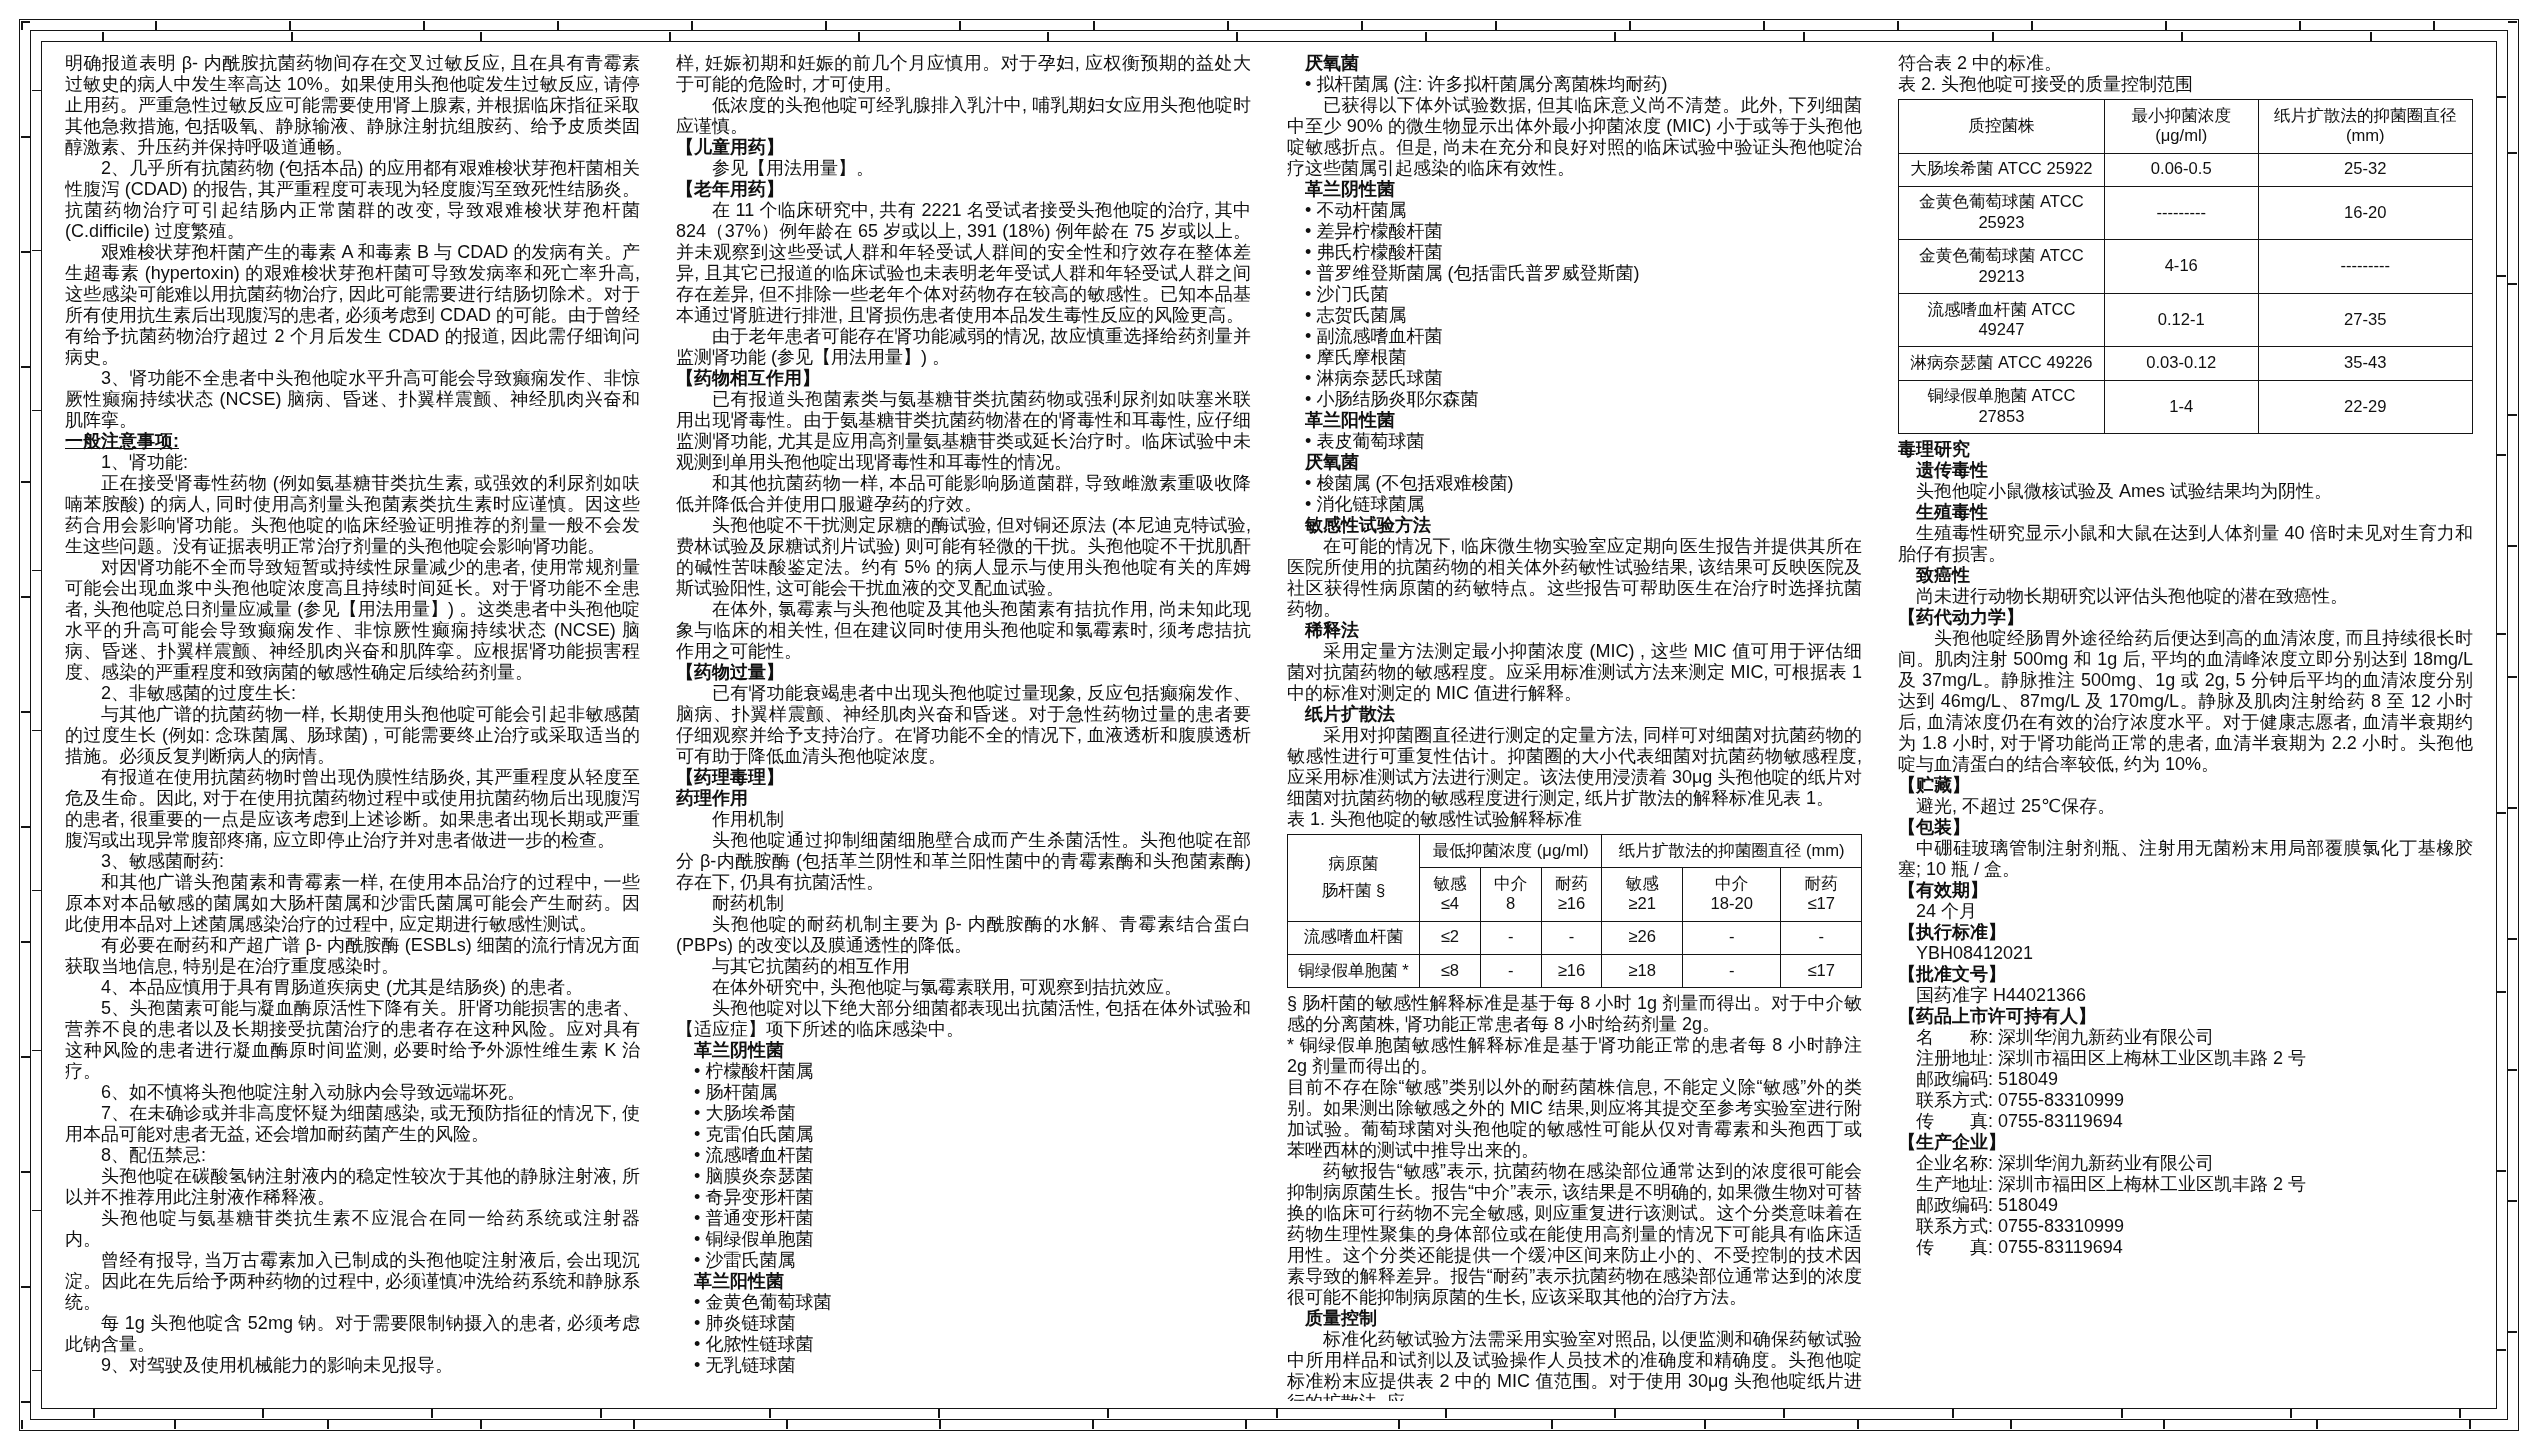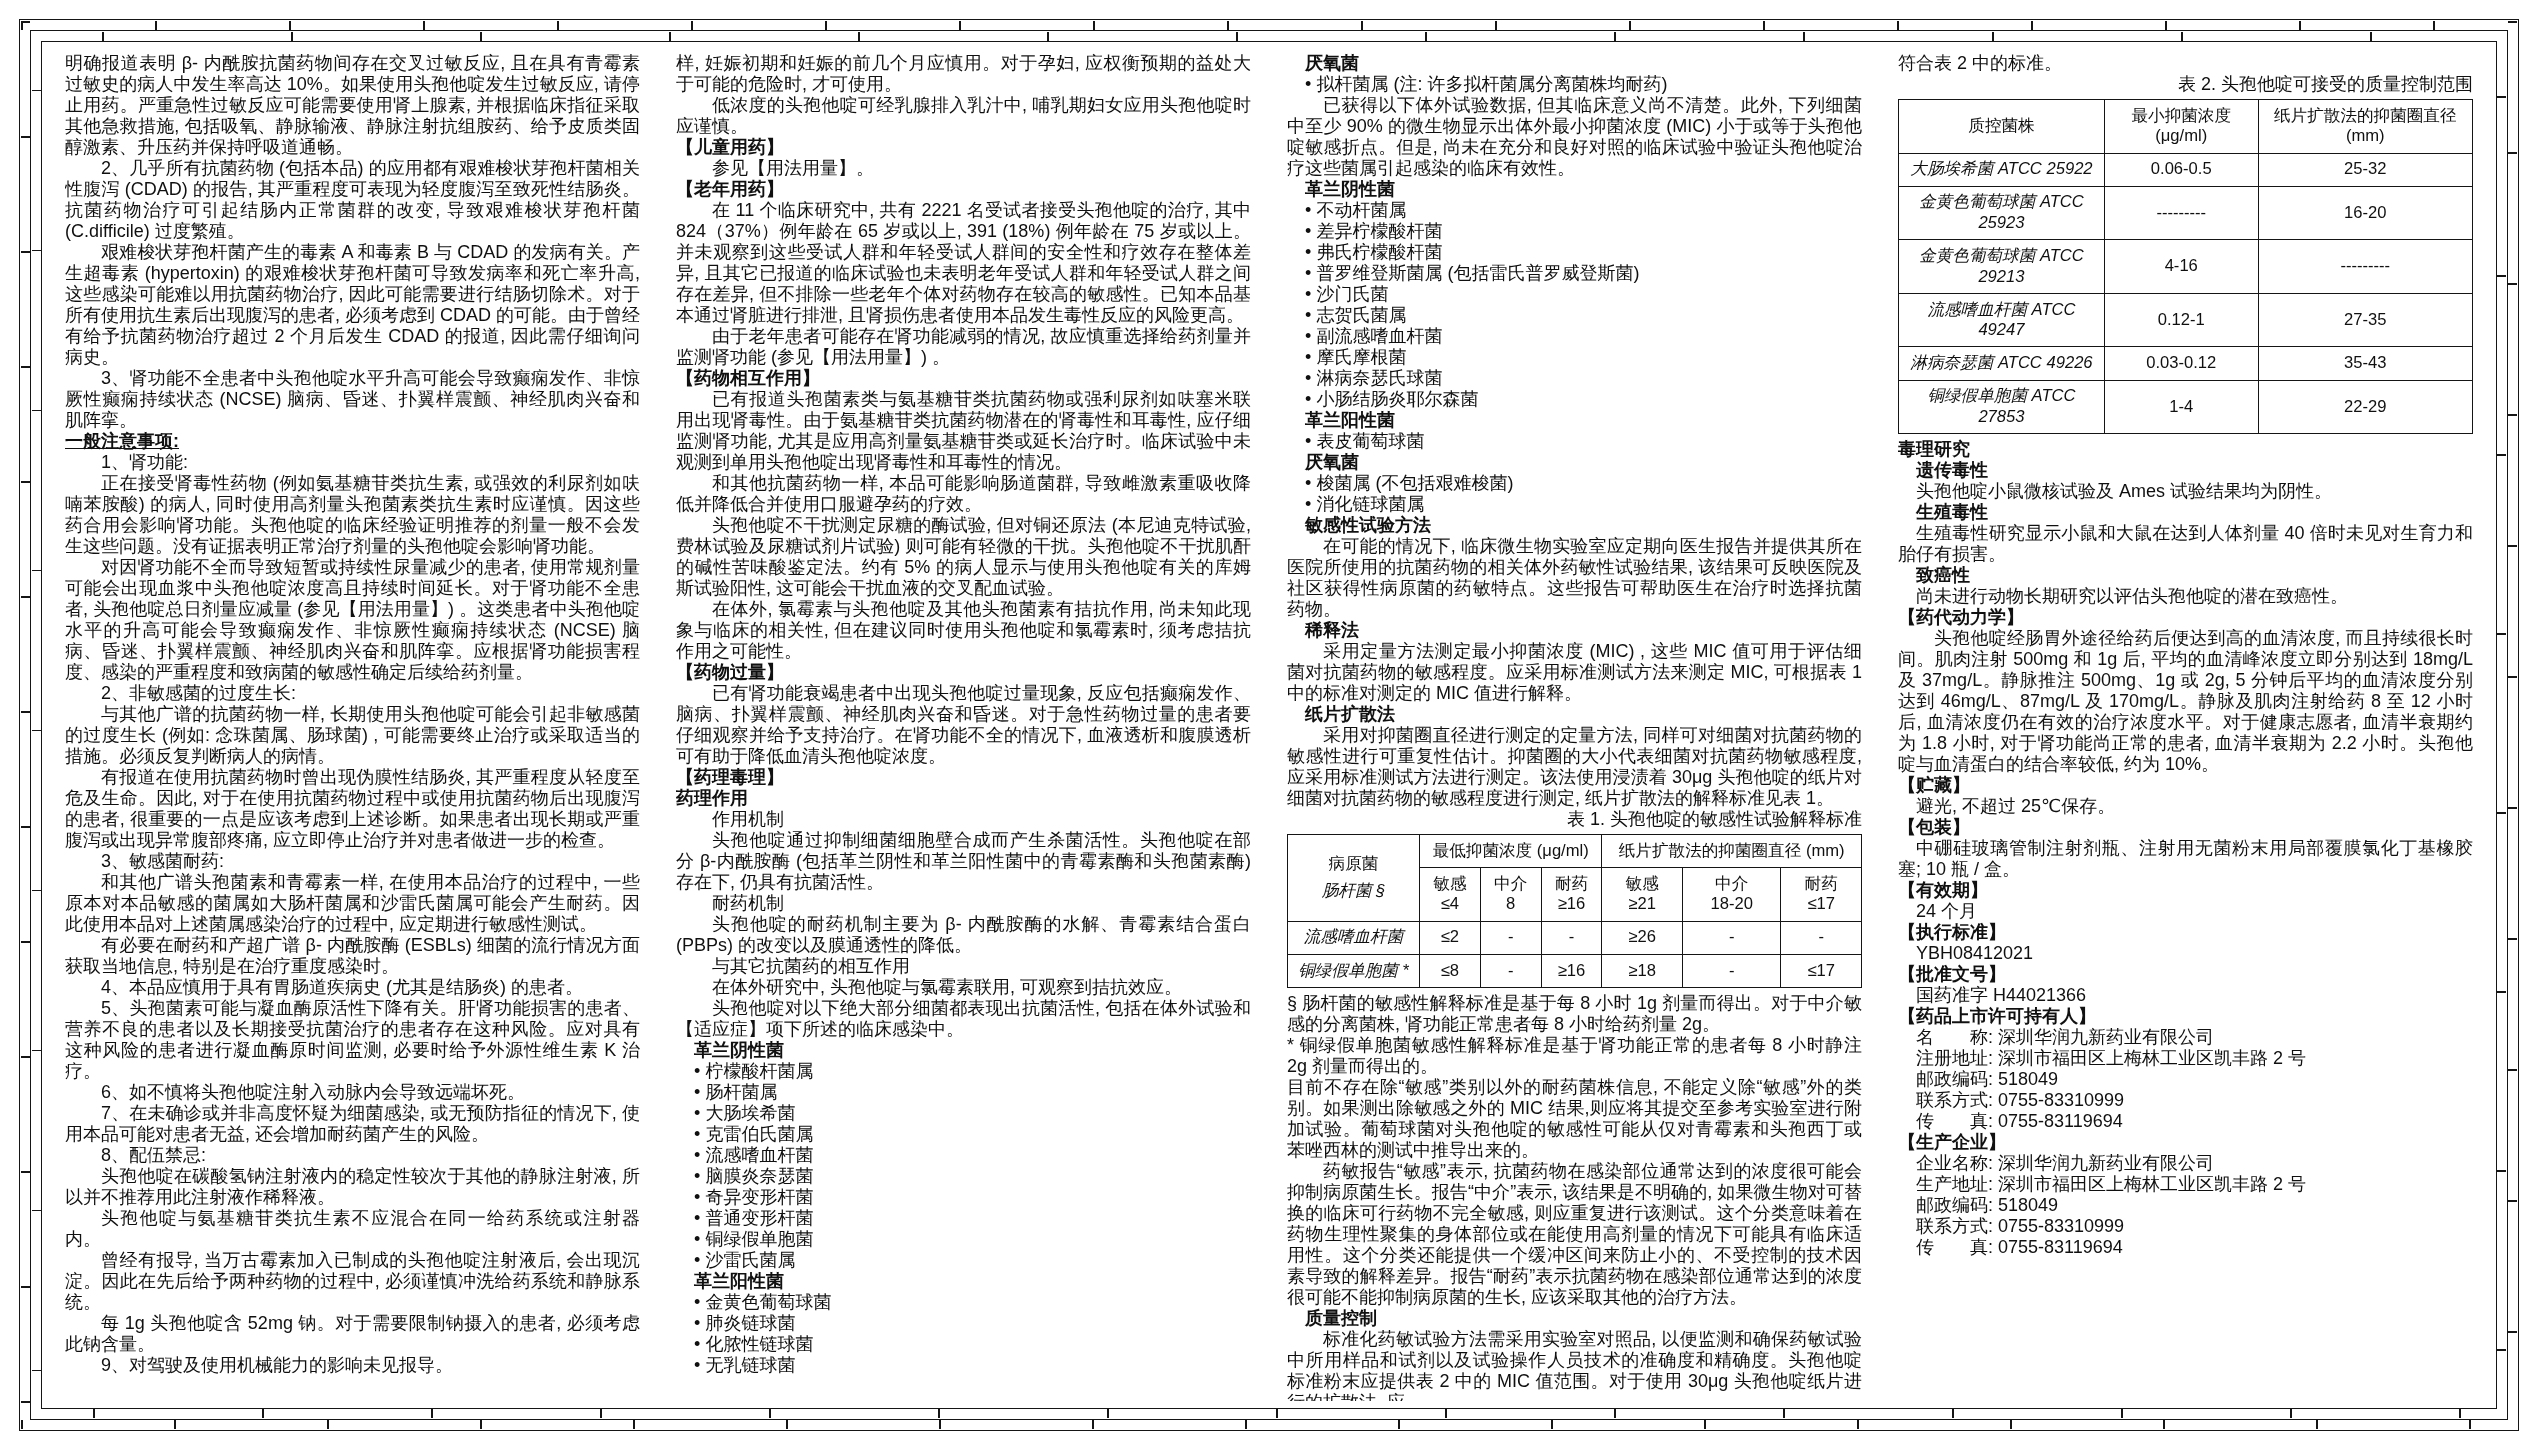--- a/index.html
+++ b/index.html
@@ -32,26 +32,26 @@
   .bp1{text-indent:1em;}
   .bpc{text-indent:0;}
   .bh{font-weight:700;text-indent:0;}
   .bhu{font-weight:700;text-indent:0;text-decoration:underline;}
   .bs0{font-weight:700;text-indent:0;}
   .bs1{font-weight:700;text-indent:1em;}
   .bs2{font-weight:400;text-indent:2em;}
   .bli{text-indent:0;padding-left:1em;}
   .bli::before{content:"\2022";margin-right:5.1px;}
   .bfn{text-indent:0;}
-  .bcap{text-indent:0;text-align:right;margin:1.9px 0;}
+  .bcap{text-indent:0;text-align:left;margin:1.9px 0;}
   table{border-collapse:collapse;width:100%;margin:3.8px 0 5.1px 0;border:1.9px solid #151515;}
   td,th{border:1.3px solid #151515;text-align:center;vertical-align:middle;
         font-weight:400;font-size:16.6px;line-height:20.5px;padding:5.8px 3.8px;text-indent:0;}
   th{font-weight:400;}
-  .it{font-style:italic;}
+  .it{}
   .pcell div{margin:6.4px 0;}
 </style>
 </head>
 <body>
 
 <div class="sheet">
   <div class="frame" id="f1"></div>
   <div class="band bandA-top"></div>
   <div class="band bandA-bot"></div>
   <div class="band bandA-left"></div>

